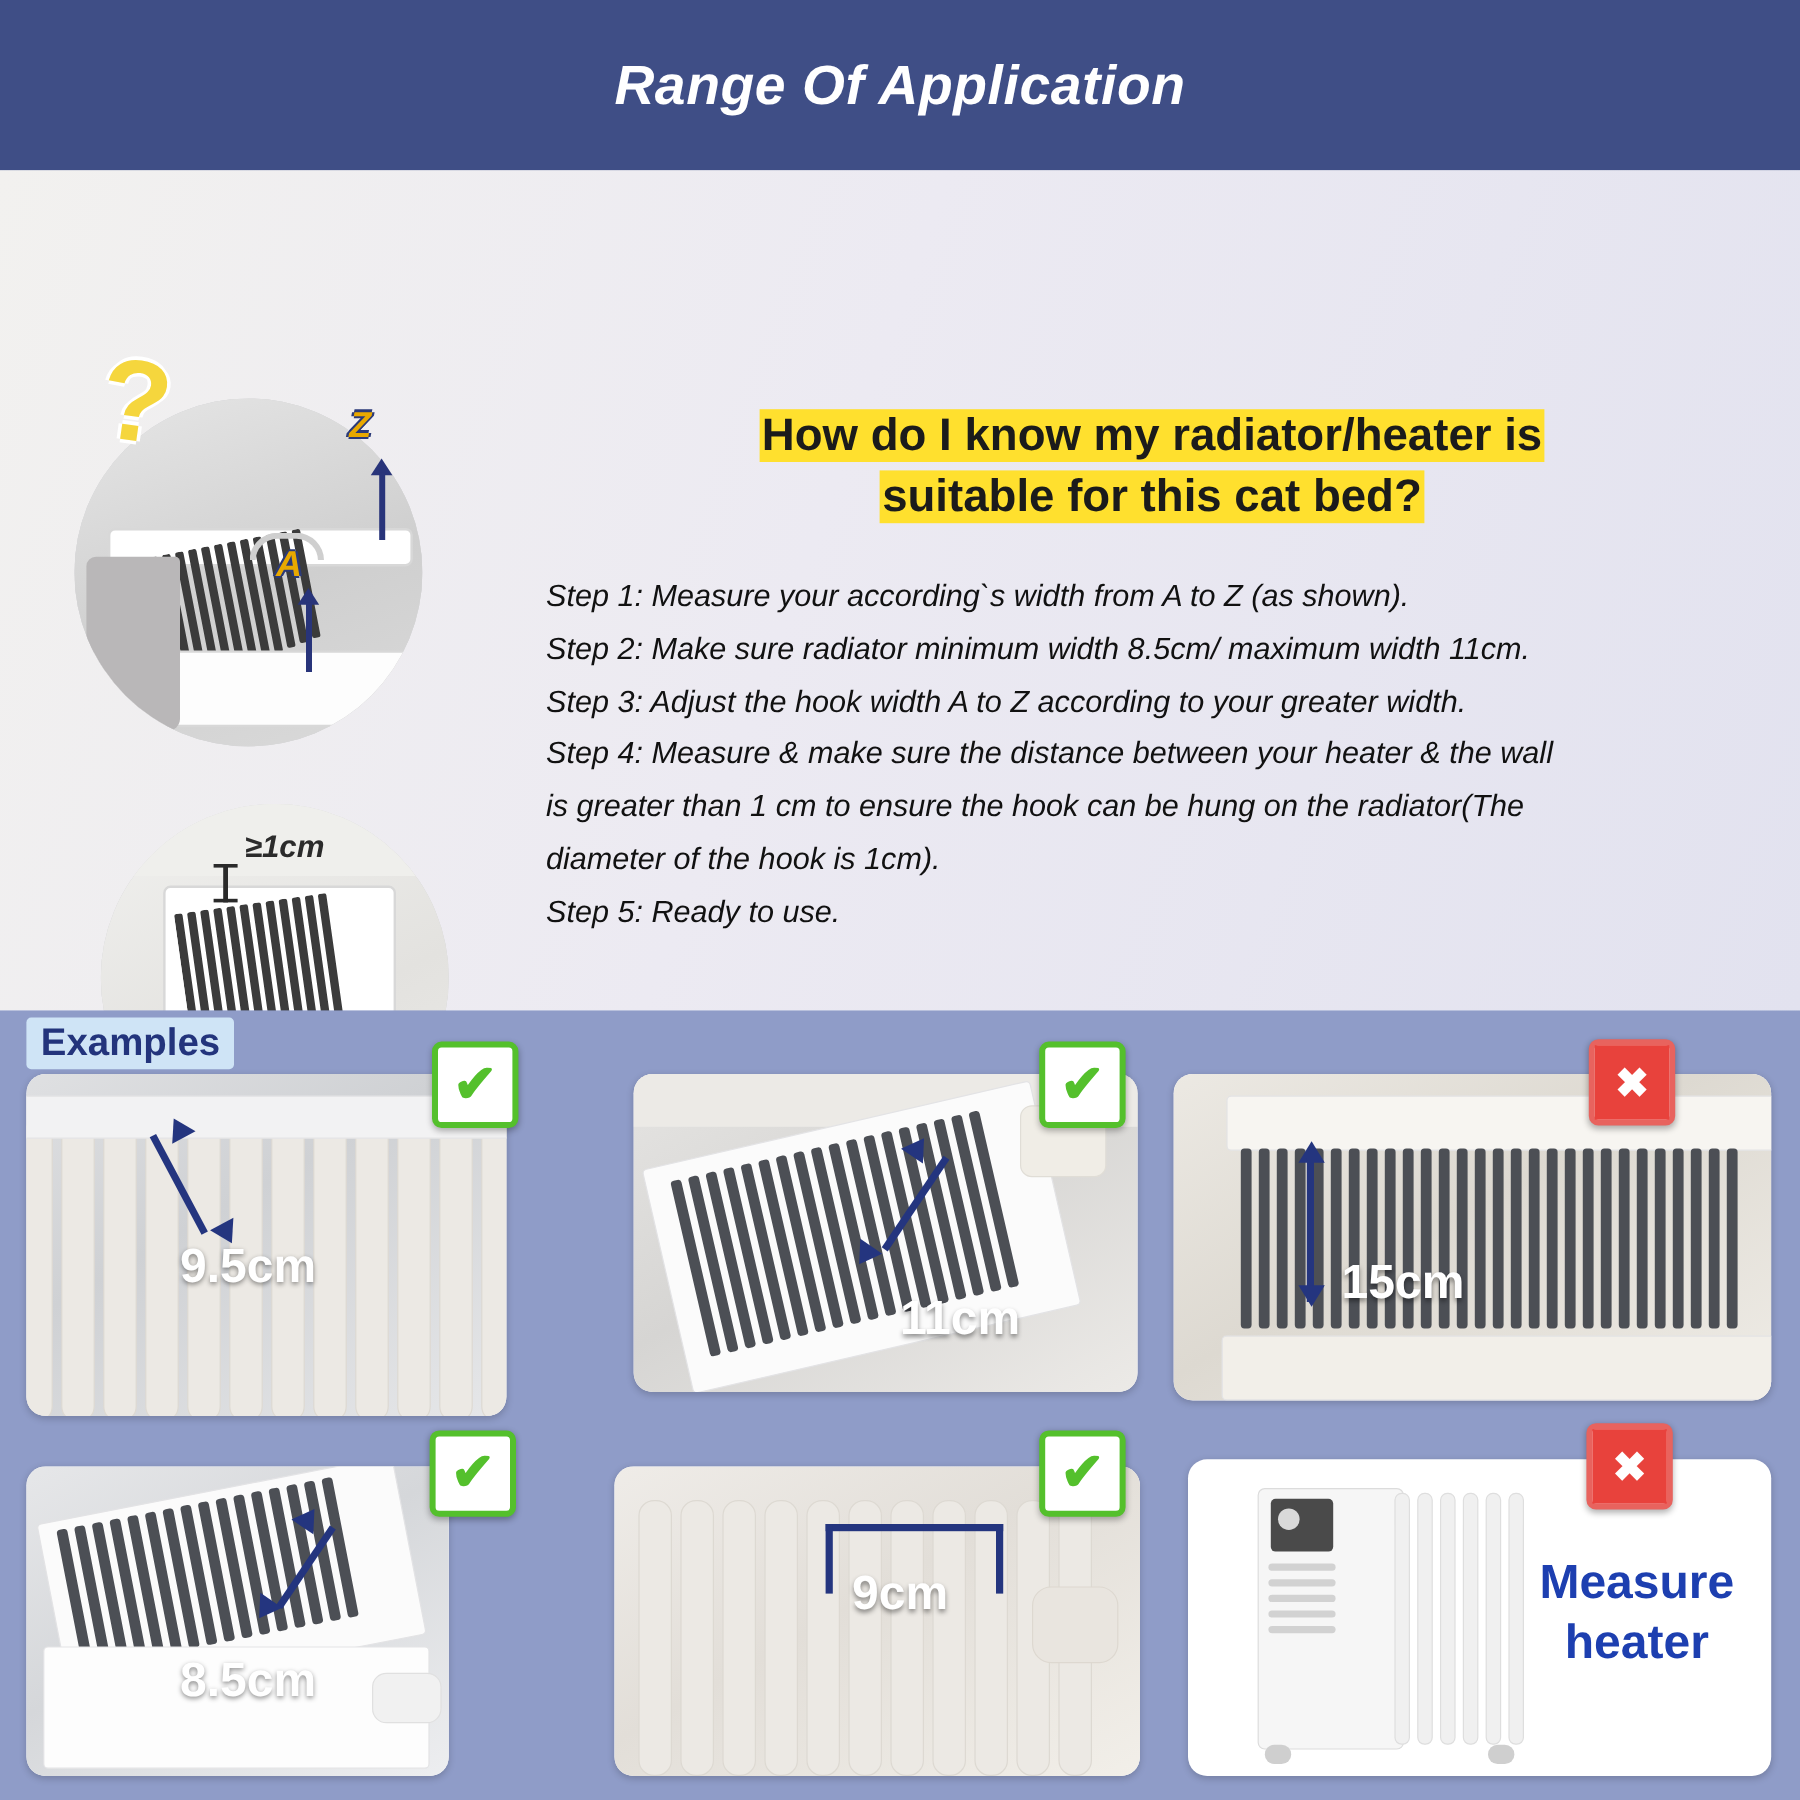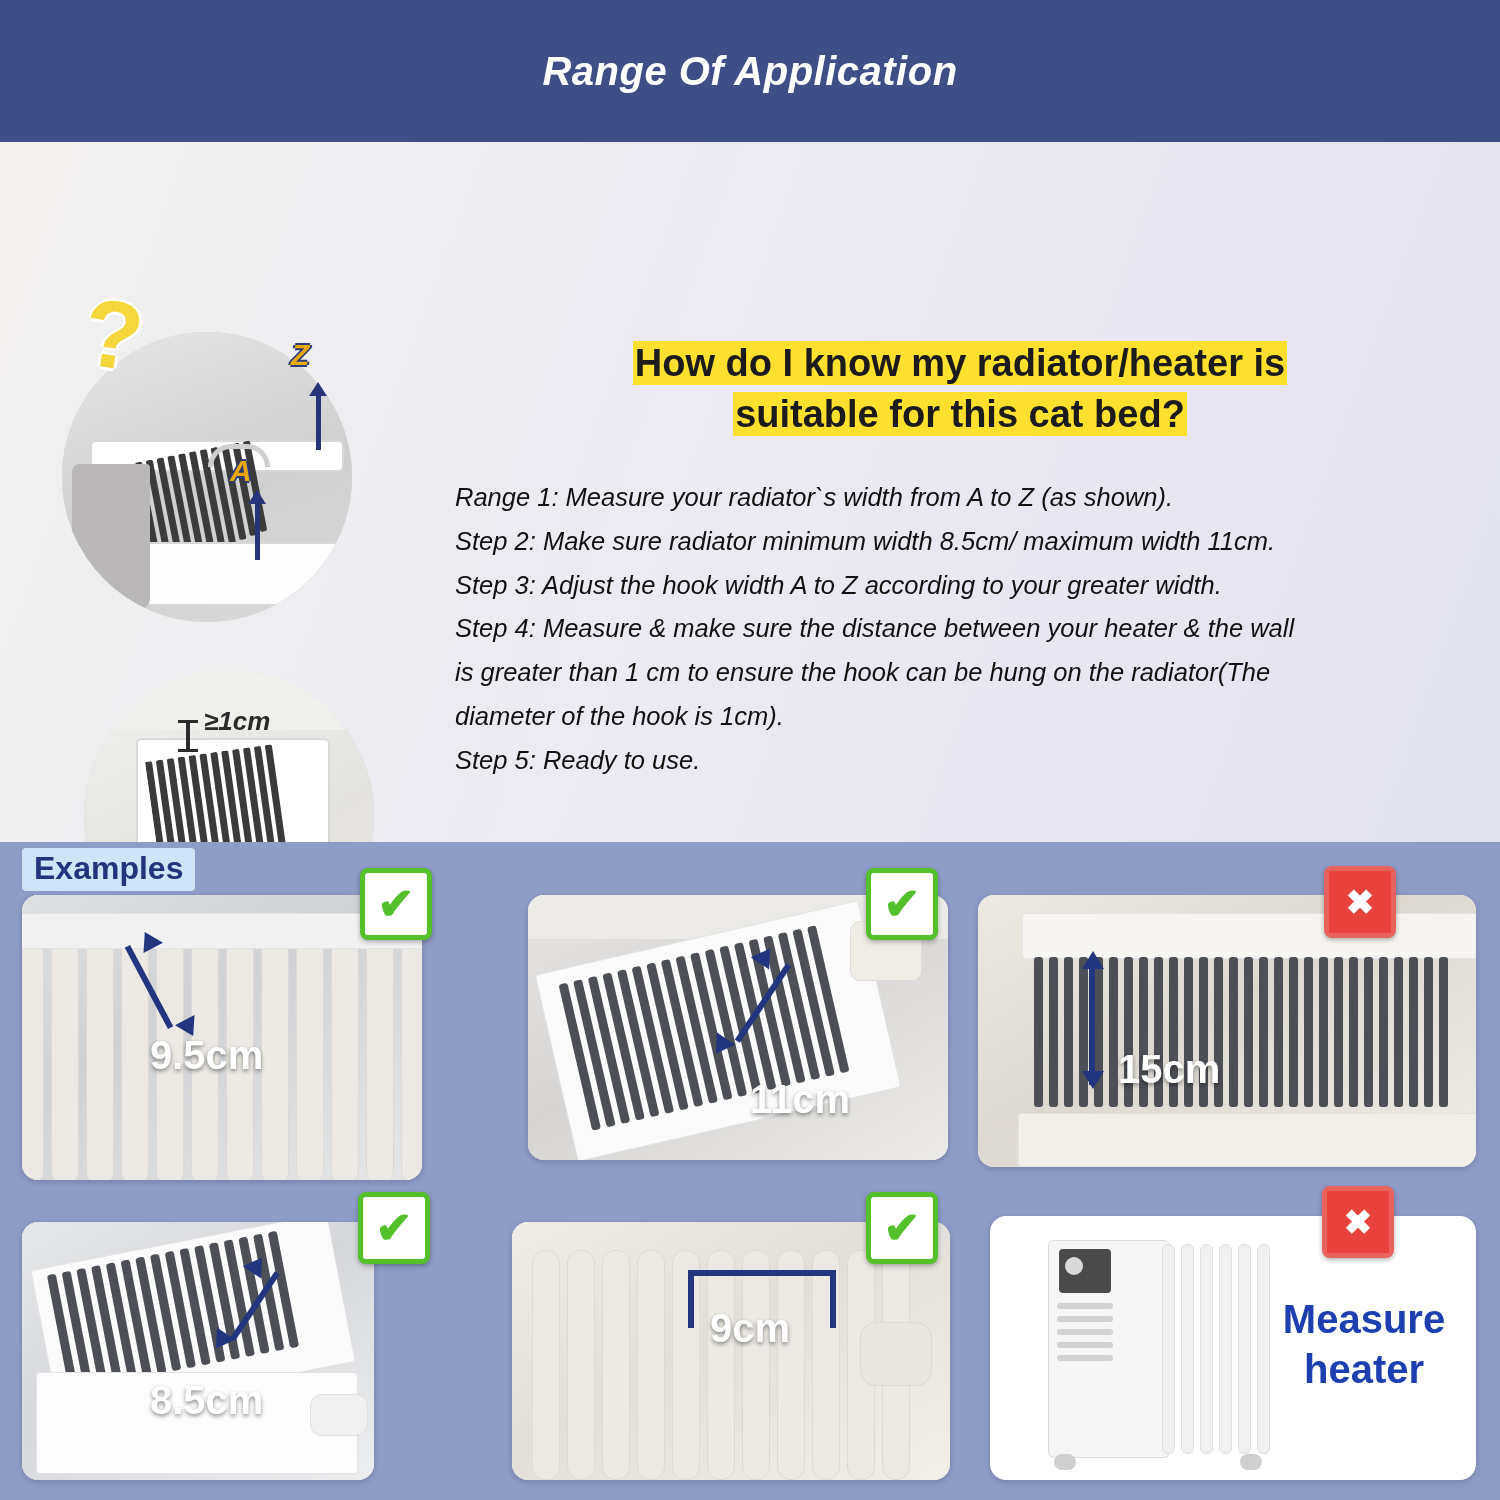--- a/index.html
+++ b/index.html
@@ -11,21 +11,21 @@
   }
   .page { position:relative; width:1500px; height:1500px; }
 
   
   .header {
     position:absolute; left:0; top:0; width:1500px; height:142px;
     background:#3f4e86;
     display:flex; align-items:center; justify-content:center;
   }
   .header-title {
-    color:#ffffff; font-size:40px; font-weight:bold; font-style:italic;
+    color:#ffffff; font-size:46px; font-weight:bold; font-style:italic;
     letter-spacing:0.5px;
   }
 
   
   .upper {
     position:absolute; left:0; top:142px; width:1500px; height:700px;
     background:linear-gradient(110deg,#f2f1ef 0%, #eceaf2 45%, #e2e2ef 100%);
   }
 
   
@@ -207,32 +207,32 @@
           <span style="height:150px"></span>
         <span style="height:148px"></span>
           <span style="height:146px"></span>
           <span style="height:144px"></span>
         <span style="height:142px"></span>
           <span style="height:140px"></span>
           <span style="height:138px"></span>
       </div>
       <div style="position:absolute; left:40px; top:238px; width:44px; height:30px; background:#f3f3f1; border:1px solid #dcdcda; border-radius:14px;"></div>
     </div>
-    <div class="cm-label" style="left:204px; top:564px;">≥1cm</div>
+    <div class="cm-label" style="left:204px; top:548px;">≥1cm</div>
     <div style="position:absolute; left:186px; top:580px; width:4px; height:30px; background:#2a2a2a;"></div>
     <div style="position:absolute; left:178px; top:578px; width:20px; height:3px; background:#2a2a2a;"></div>
     <div style="position:absolute; left:178px; top:607px; width:20px; height:3px; background:#2a2a2a;"></div>
 
     <div class="rt">
       <div class="q-title">
         <span class="hl">How do I know my radiator/heater is</span><br>
         <span class="hl">suitable for this cat bed?</span>
       </div>
       <div class="steps">
-        <div class="step">Range 1: Measure your radiator`s width from A to Z (as shown).</div>
+        <div class="step">Step 1: Measure your according`s width from A to Z (as shown).</div>
         <div class="step">Step 2: Make sure radiator minimum width 8.5cm/ maximum width 11cm.</div>
         <div class="step">Step 3: Adjust the hook width A to Z according to your greater width.</div>
         <div class="step">Step 4: Measure &amp; make sure the distance between your heater &amp; the wall</div>
         <div class="step">is greater than 1 cm to ensure the hook can be hung on the radiator(The</div>
         <div class="step">diameter of the hook is 1cm).</div>
         <div class="step">Step 5: Ready to use.</div>
       </div>
     </div>
   </div>
 

